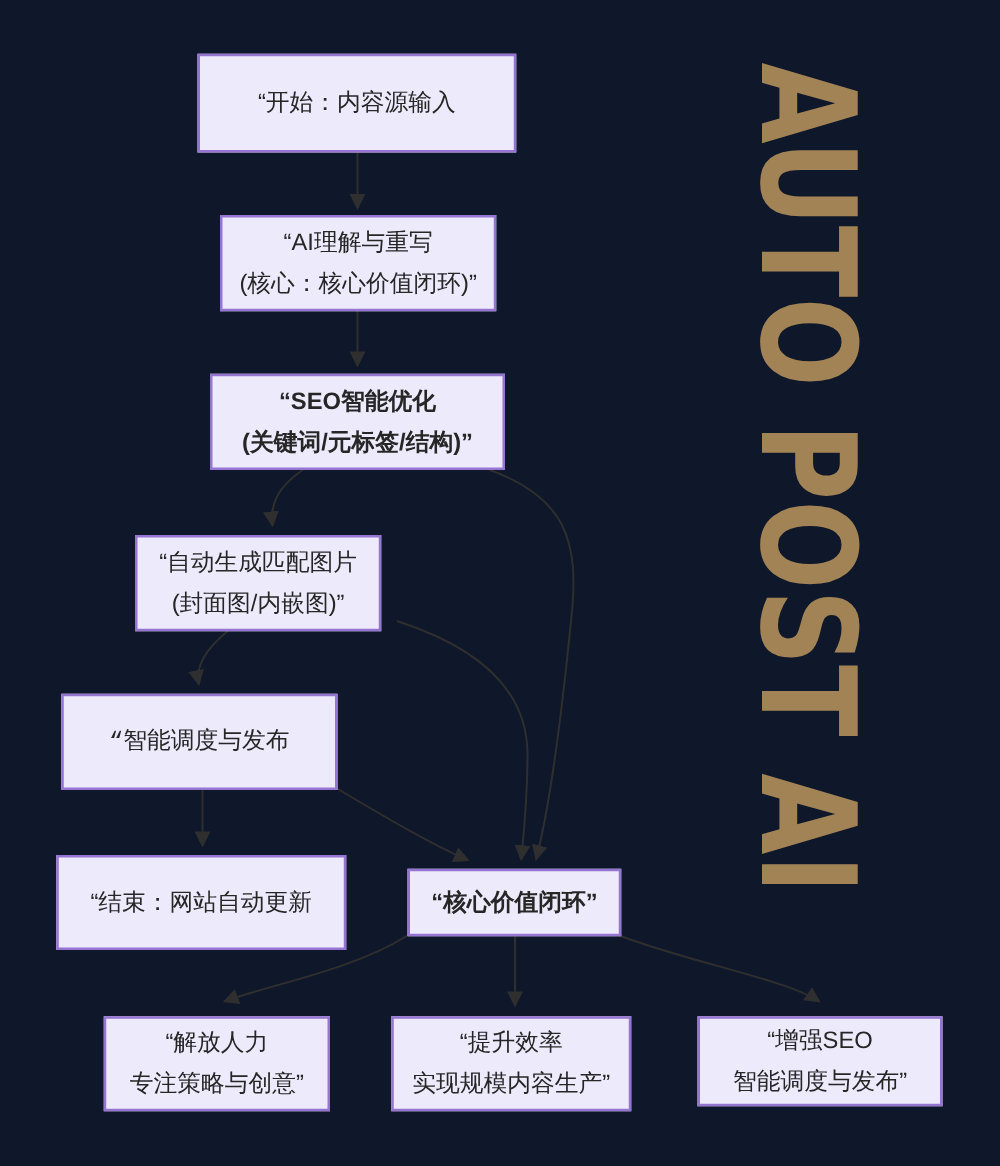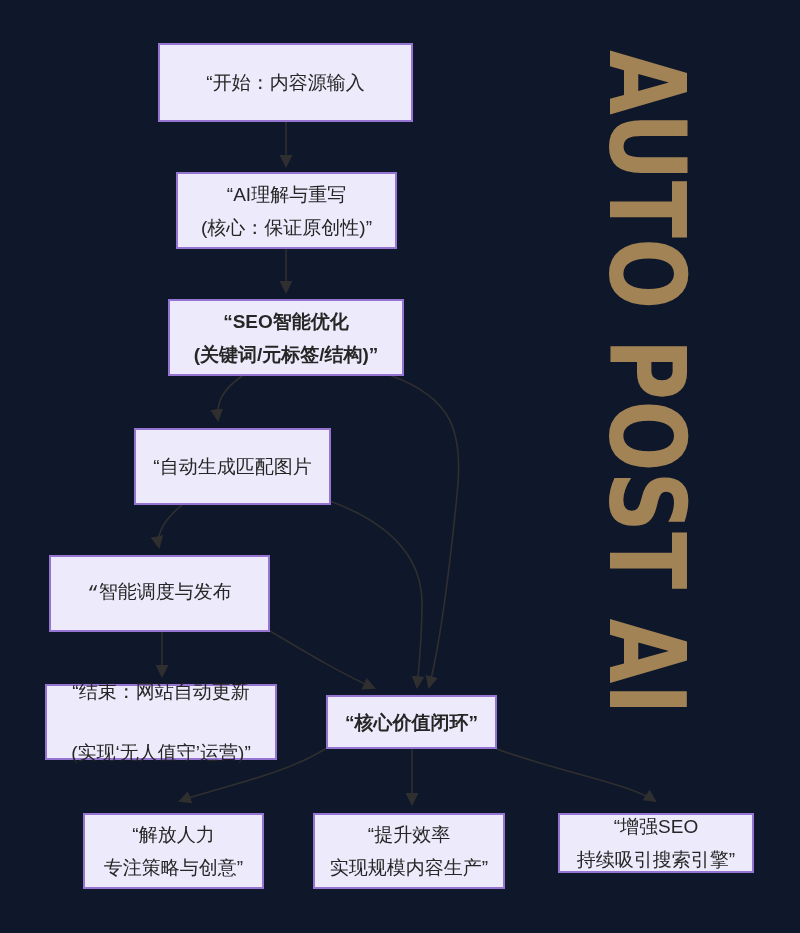--- a/index.html
+++ b/index.html
@@ -10,27 +10,27 @@
   #edges{position:absolute;left:0;top:0;width:800px;height:933px;}
   .node{
     position:absolute;box-sizing:border-box;
     display:flex;flex-direction:column;justify-content:center;align-items:center;
     background:#edebfb;border:2px solid #9574d2;color:#262626;
     font-size:19px;line-height:33px;text-align:center;white-space:nowrap;
   }
   #n0{left:158px;top:43px;width:255px;height:79px;}
   #n1{left:176px;top:172px;width:221px;height:77px;}
   #n2{left:168px;top:299px;width:236px;height:77px;font-weight:bold;}
-  #n3{left:134px;top:428px;width:197px;height:77px;}
+  #n3{left:108px;top:428px;width:197px;height:77px;}
   #n4{left:49px;top:555px;width:221px;height:77px;font-family:Liberation Mono, monospace;}
   #n5{left:45px;top:684px;width:232px;height:76px;gap:28px;}
   #n6{left:326px;top:695px;width:171px;height:54px;font-weight:bold;}
   #n7{left:83px;top:813px;width:181px;height:76px;}
   #n8{left:313px;top:813px;width:192px;height:76px;}
-  #n9{left:558px;top:813px;width:196px;height:60px;text-align:center;}
+  #n9{left:558px;top:813px;width:196px;height:72px;text-align:center;}
   #vertical-title{
     position:absolute;left:598px;top:50px;width:95px;height:680px;
     writing-mode:vertical-rl;text-orientation:mixed;
     font-family:"DejaVu Sans","Liberation Sans",sans-serif;
     font-weight:700;font-size:84px;line-height:95px;letter-spacing:0px;
     color:#a28355;transform:scaleX(1.25);transform-origin:center;
     white-space:nowrap;user-select:none;
   }
 </style>
 </head>
@@ -58,55 +58,55 @@
       <path d="M 497 749 C 556 771 630 784 655 801" marker-end="url(#arrow)"></path>
     </g>
   </svg>
 
   <div class="node" id="n0">
     <span>“开始：内容源输入</span>
   </div>
 
   <div class="node" id="n1">
     <span>“AI理解与重写</span>
-    <span>(核心：保证原创性)”</span>
+    <span>(核心：核心价值闭环)”</span>
   </div>
 
   <div class="node" id="n2">
     <span>“SEO智能优化</span>
     <span>(关键词/元标签/结构)”</span>
   </div>
 
   <div class="node" id="n3">
     <span>“自动生成匹配图片</span>
+    <span>(封面图/内嵌图)”</span>
   </div>
 
   <div class="node" id="n4">
     <span>“智能调度与发布</span>
   </div>
 
   <div class="node" id="n5">
     <span>“结束：网站自动更新</span>
-    <span>(实现‘无人值守’运营)”</span>
   </div>
 
   <div class="node" id="n6">
     <span>“核心价值闭环”</span>
   </div>
 
   <div class="node" id="n7">
     <span>“解放人力</span>
     <span>专注策略与创意”</span>
   </div>
 
   <div class="node" id="n8">
     <span>“提升效率</span>
     <span>实现规模内容生产”</span>
   </div>
 
   <div class="node" id="n9">
     <span>“增强SEO</span>
-    <span>持续吸引搜索引擎”</span>
+    <span>智能调度与发布”</span>
   </div>
 
   <div id="vertical-title">AUTO POST AI</div>
 
 </div>
 
 </body></html>

